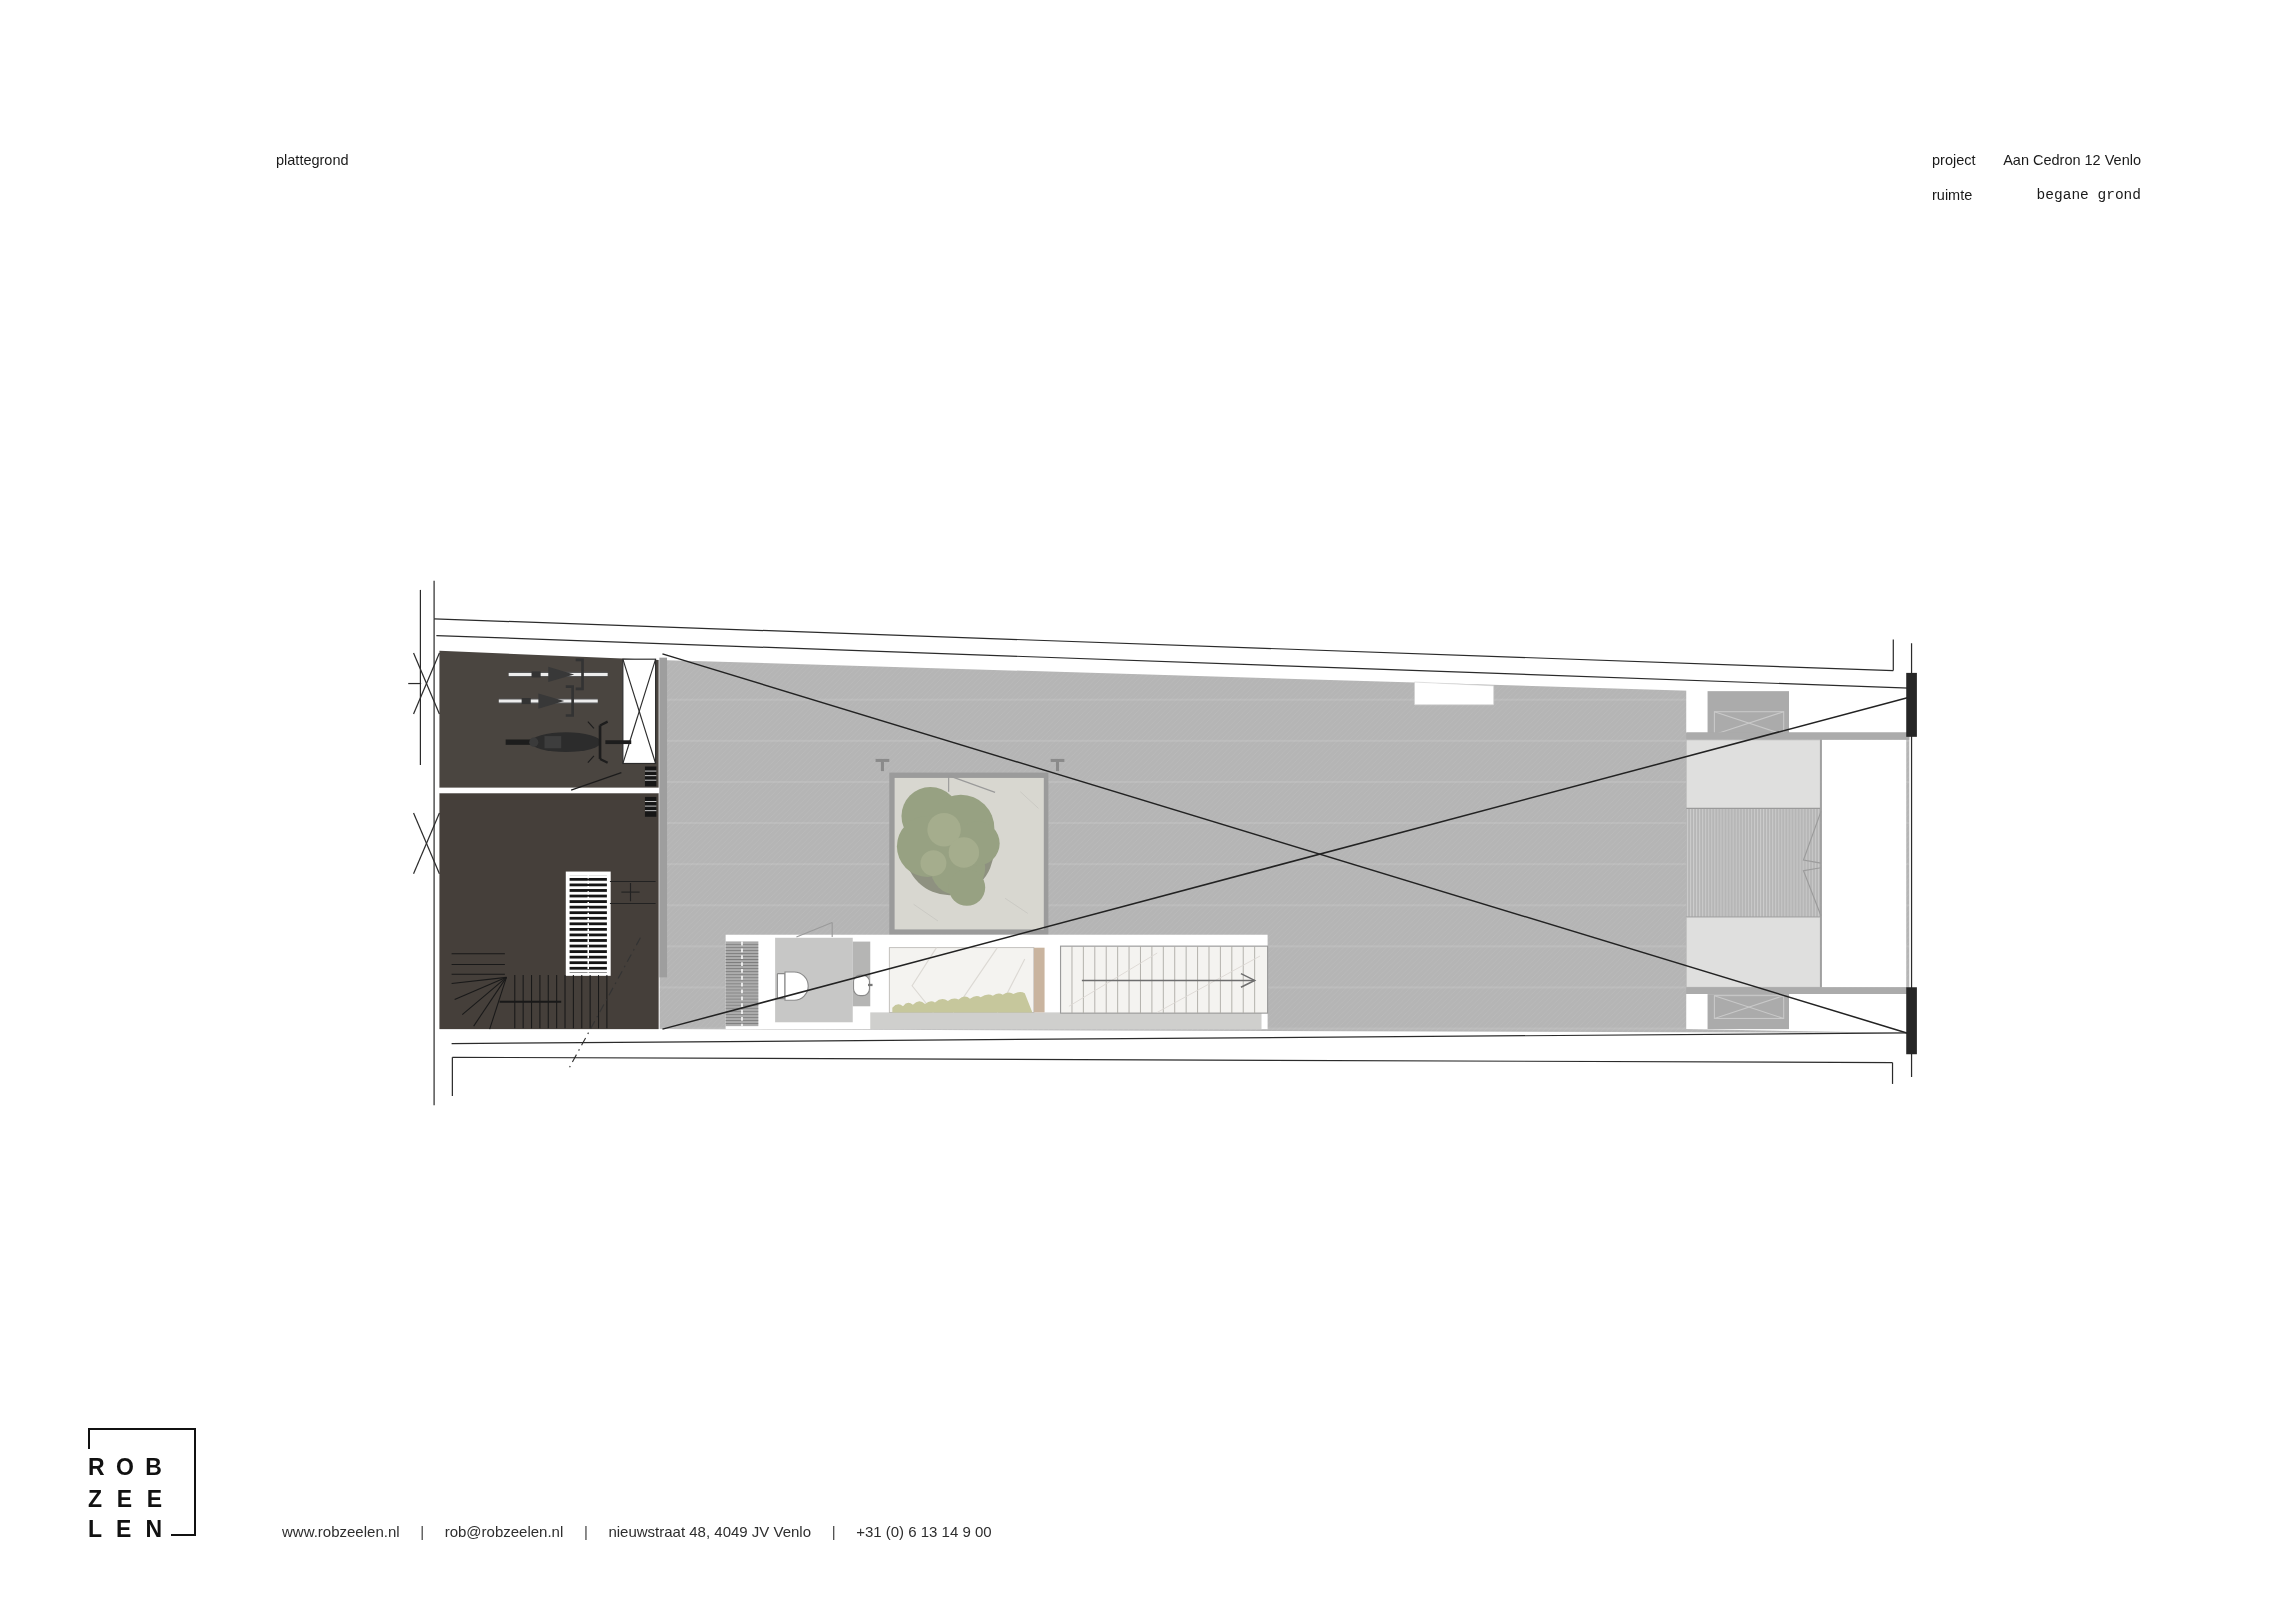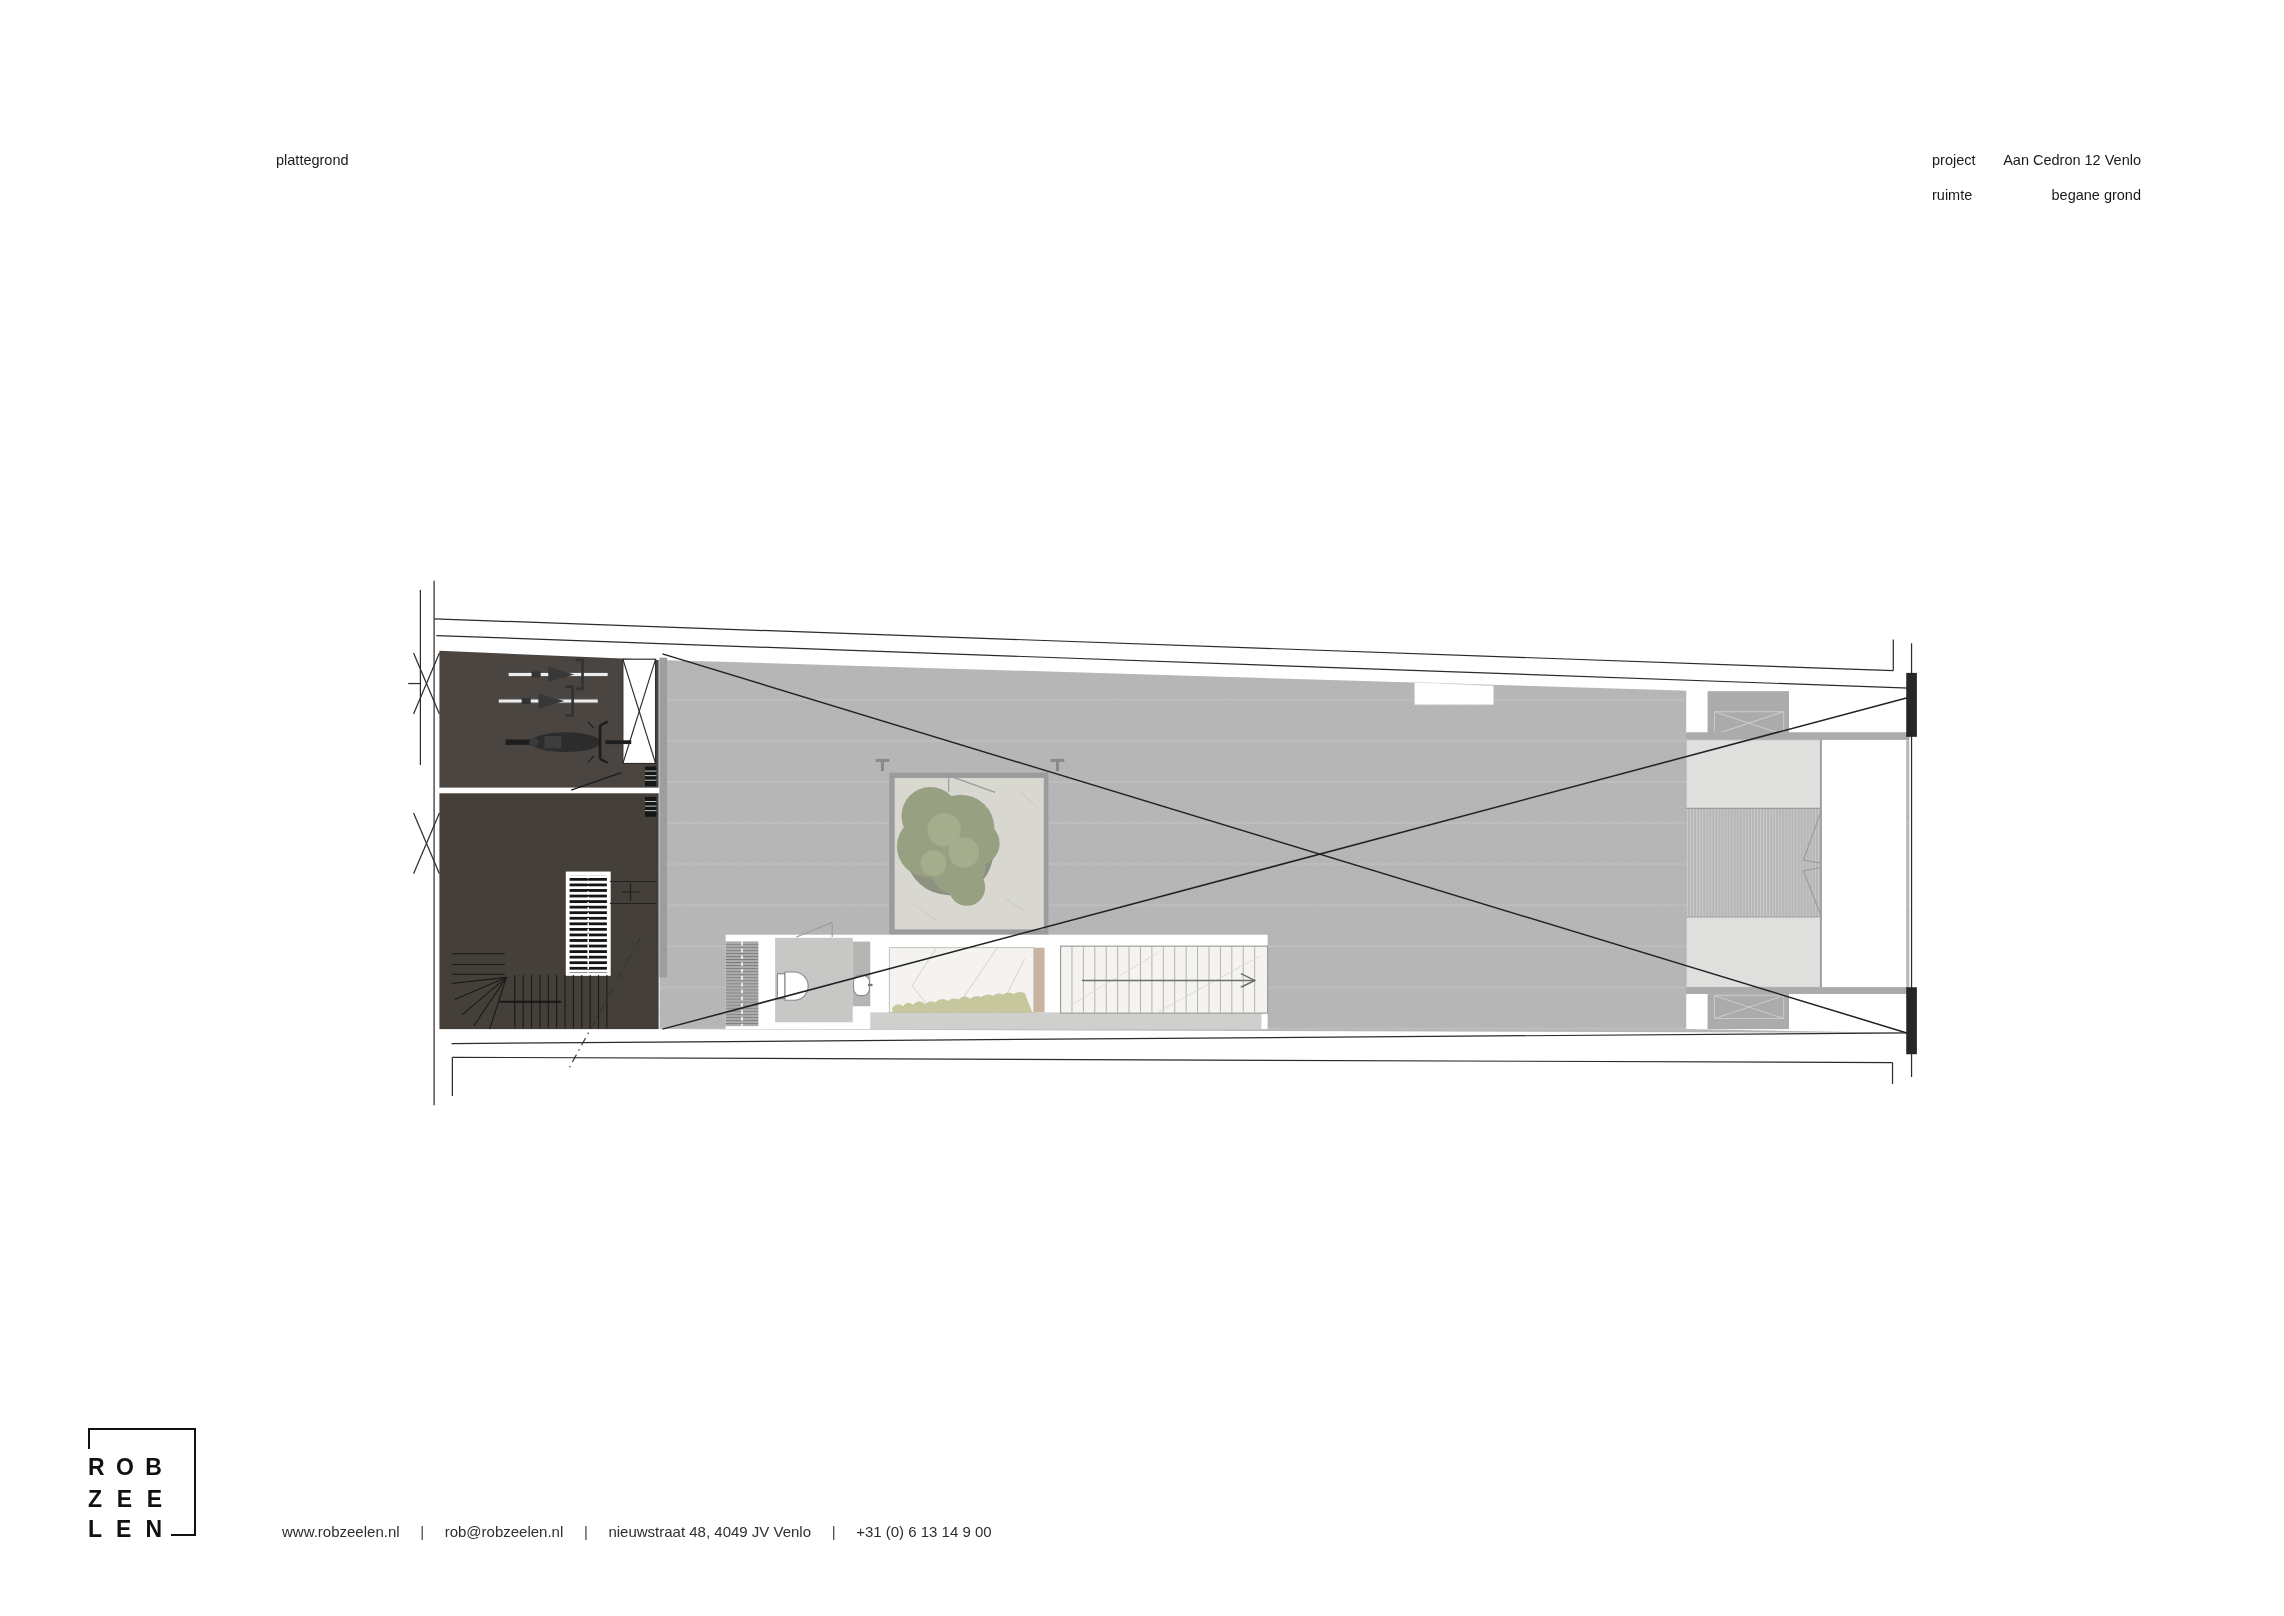--- a/index.html
+++ b/index.html
@@ -20,21 +20,21 @@
 </head>
 <body>
 
 <div class="page">
 
   <div class="abs label" style="left:276px;top:152px;">plattegrond</div>
 
   <div class="abs tb-label" style="left:1932px;top:152px;">project</div>
   <div class="abs tb-value" style="right:163px;top:152px;">Aan Cedron 12  Venlo</div>
   <div class="abs tb-label" style="left:1932px;top:187px;">ruimte</div>
-  <div class="abs tb-value" style="right:163px;top:187px;">begane grond</div>
+  <div class="abs tb-value" style="right:163px;top:187px;font-family:Liberation Mono, monospace;">begane grond</div>
 
   <svg width="2284" height="1616" viewBox="0 0 3000 2123">
     <defs>
       <pattern id="hatch" width="7" height="7" patternUnits="userSpaceOnUse" patternTransform="rotate(0)">
         <path d="M0,7 L7,0" stroke="rgba(255,255,255,0.08)" stroke-width="1"></path>
       </pattern>
       <pattern id="rows" width="60" height="54" patternUnits="userSpaceOnUse">
         <rect x="0" y="0" width="60" height="2.5" fill="rgba(255,255,255,0.10)"></rect>
       </pattern>
       <pattern id="vstripes" width="4" height="8" patternUnits="userSpaceOnUse">

